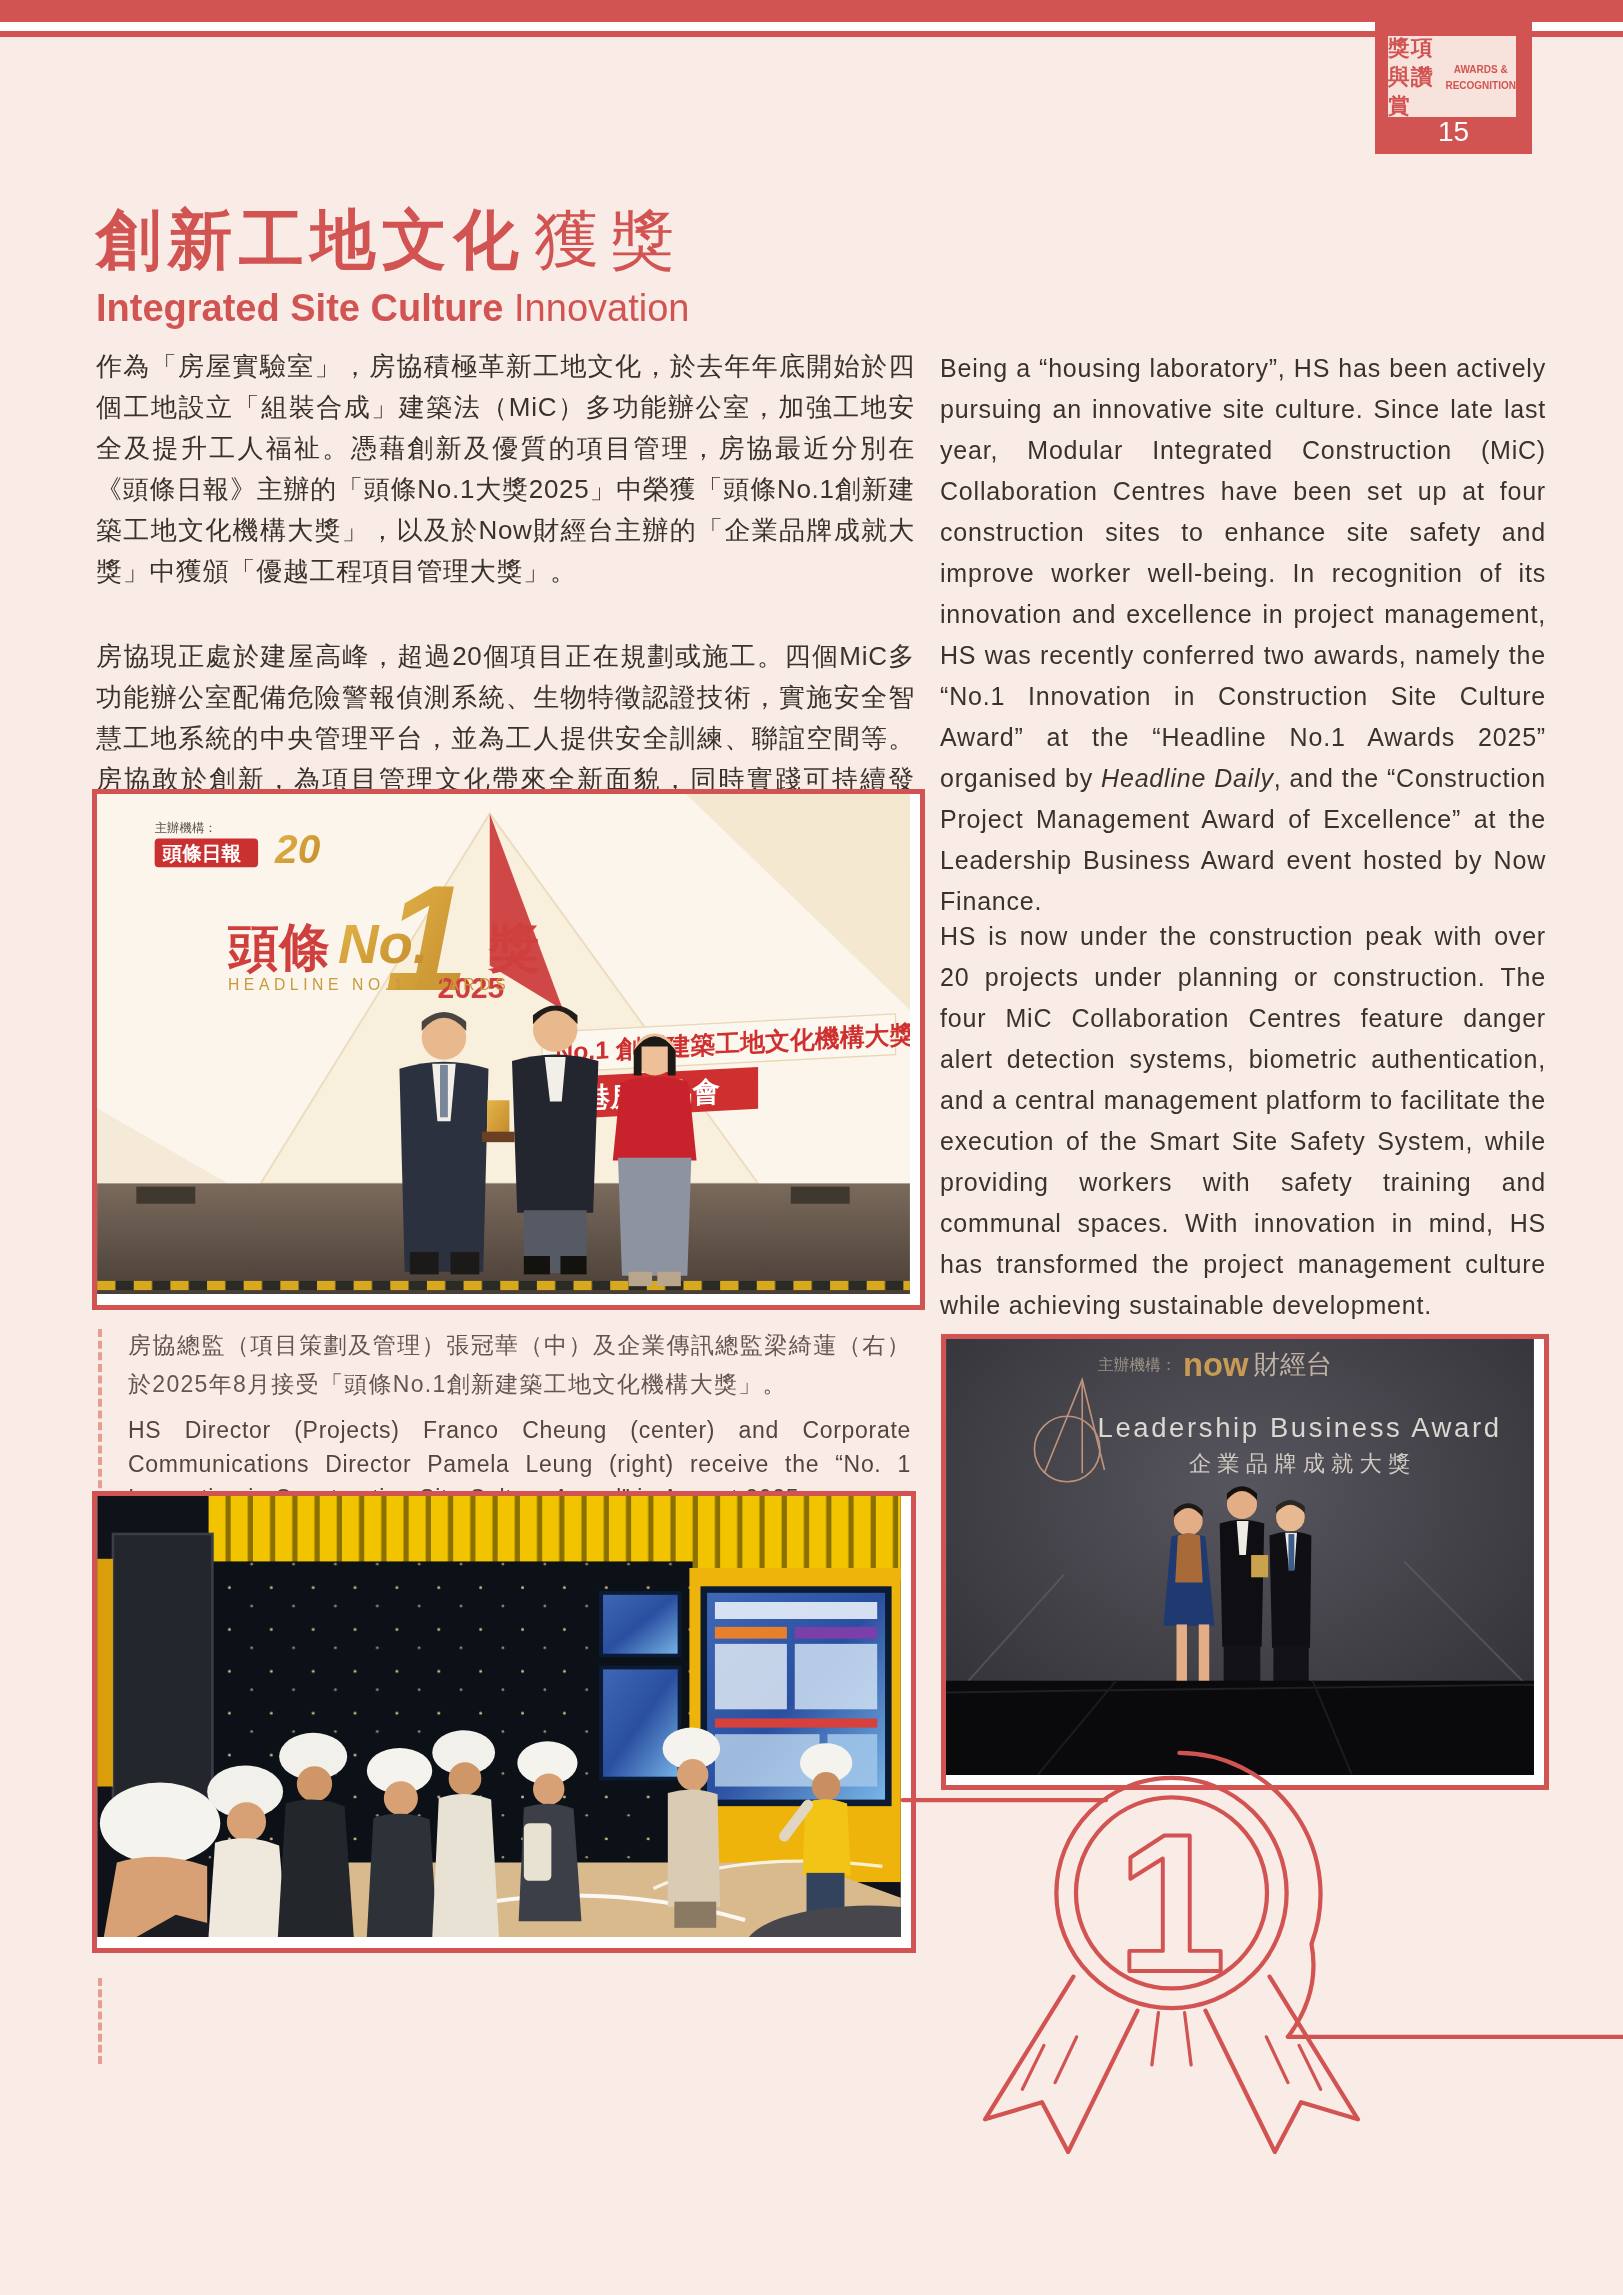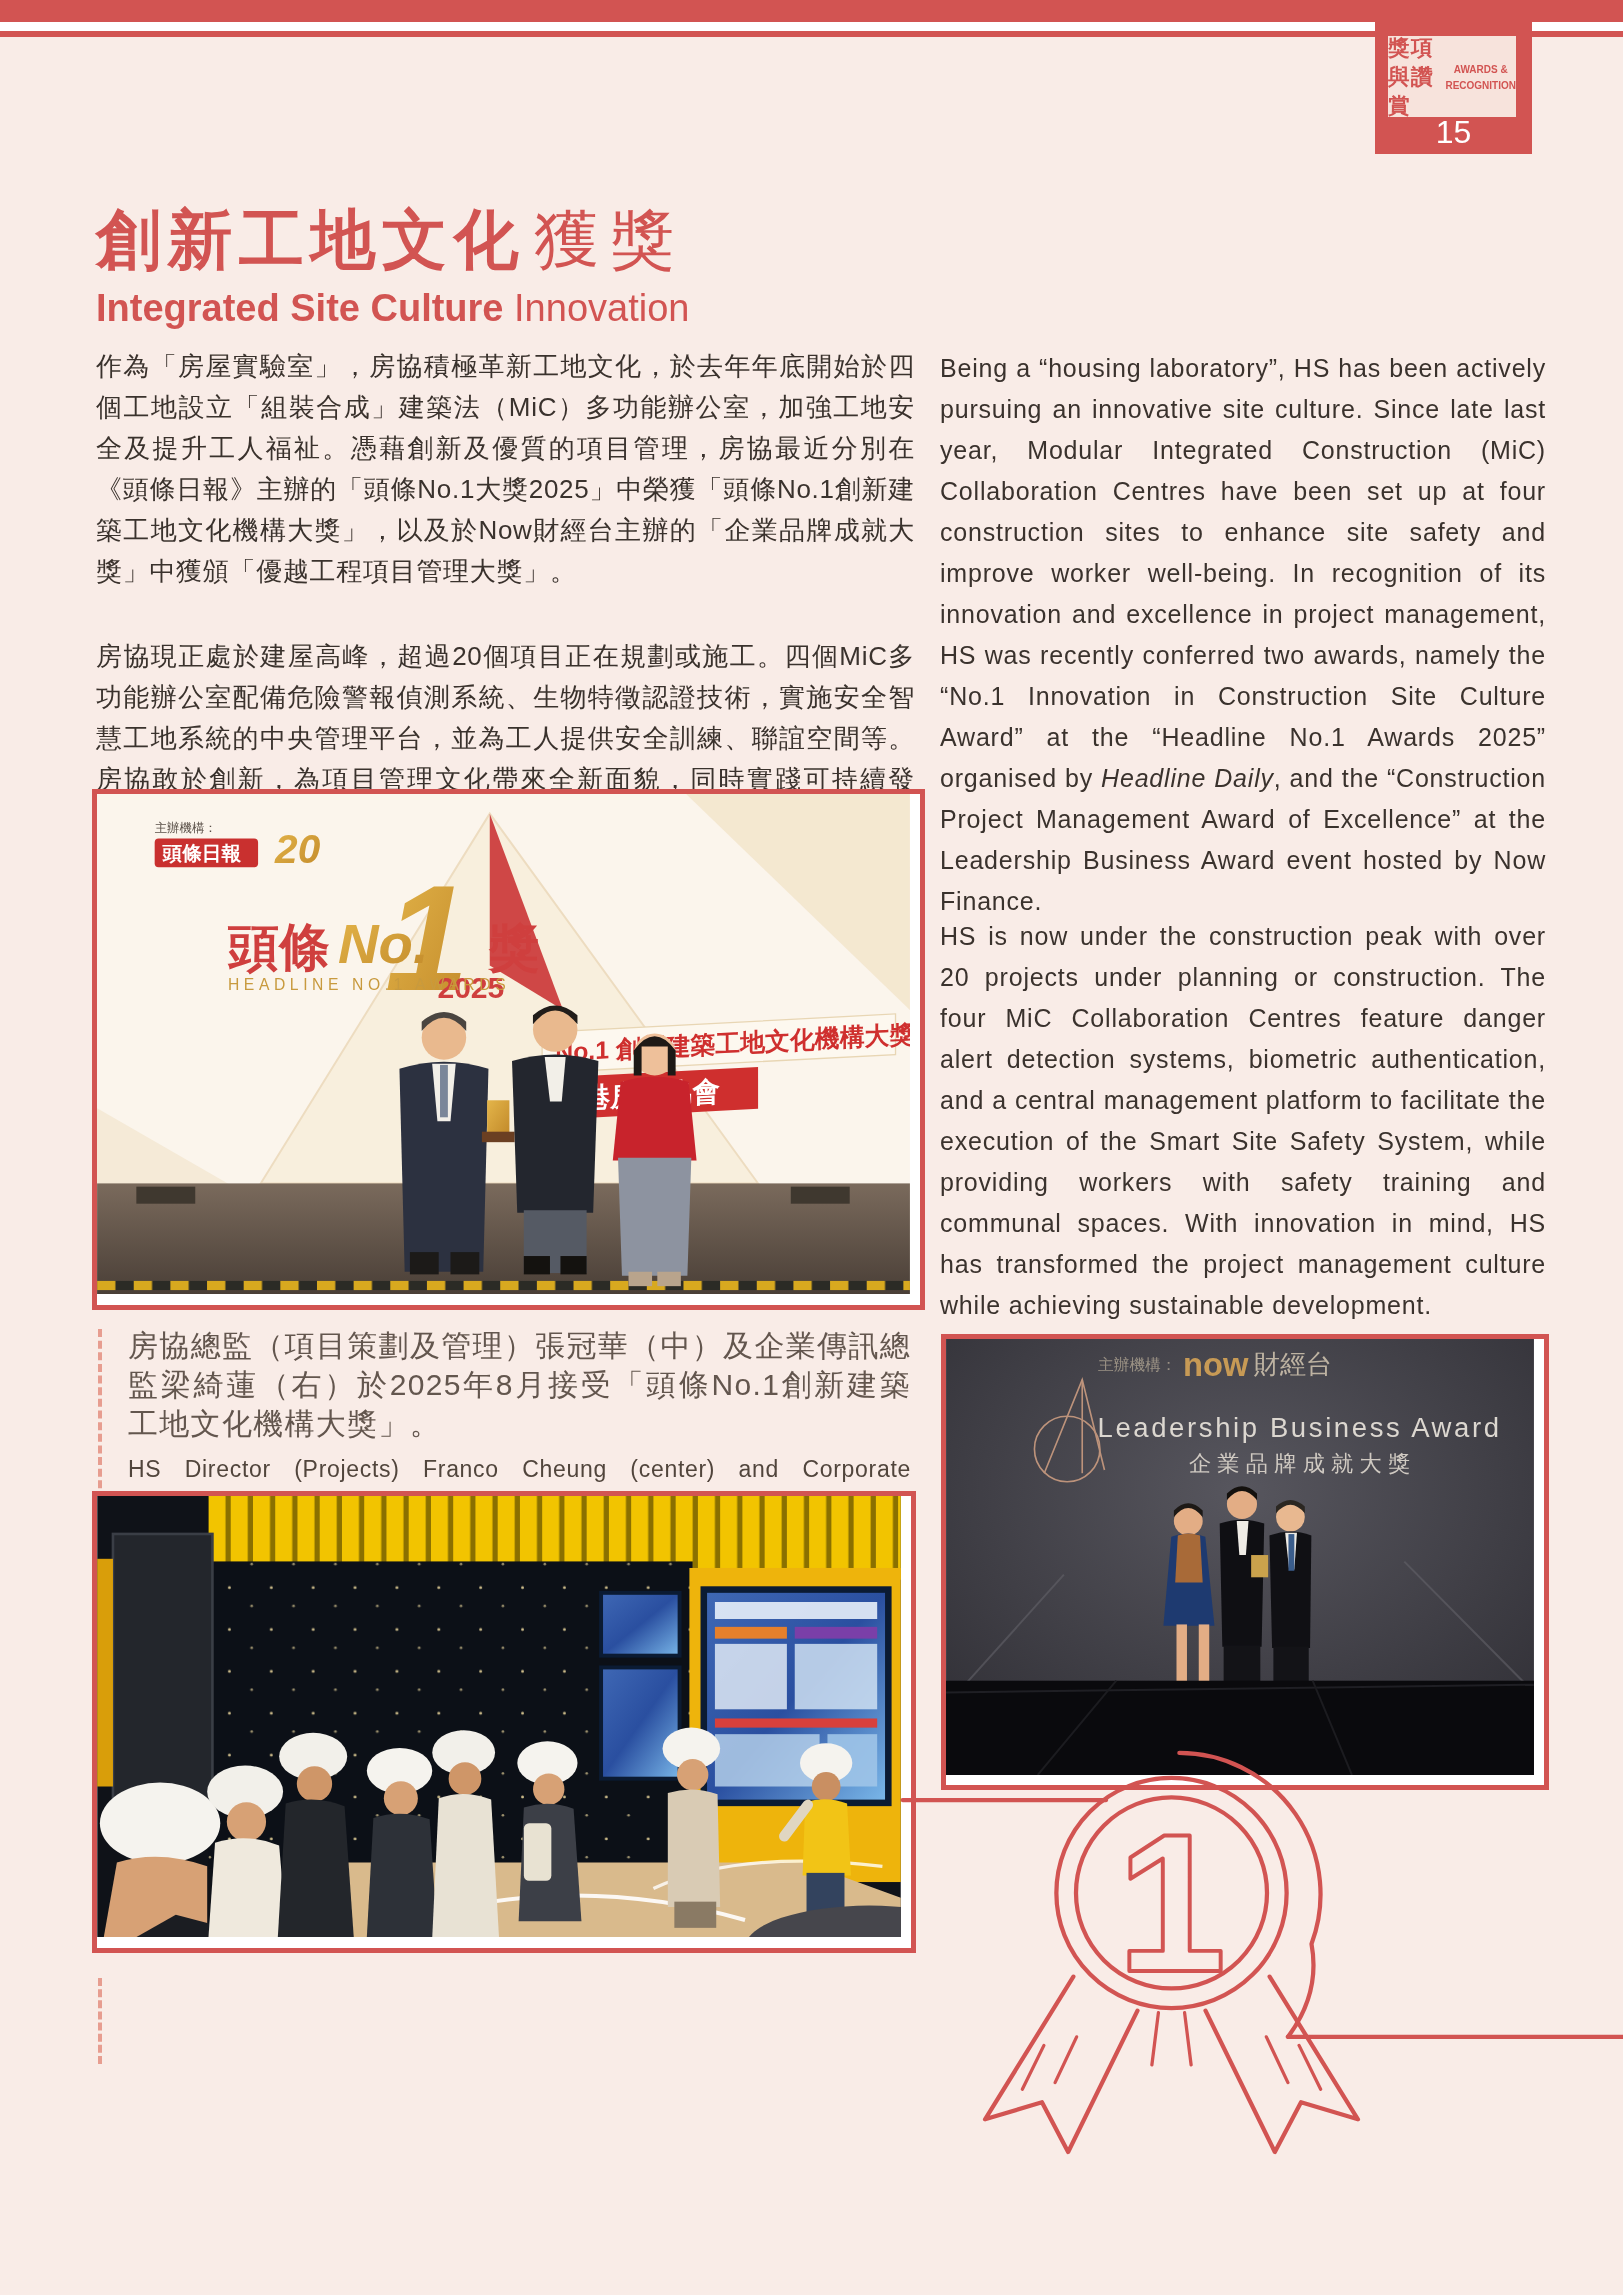--- a/index.html
+++ b/index.html
@@ -7,37 +7,37 @@
         font-family:"Liberation Sans",sans-serif;}
   .abs{position:absolute;}
   
   .top-band{left:0;top:0;width:1623px;height:37px;
     background:linear-gradient(#d25452 0 21.6px,#ffffff 21.6px 31px,#d25452 31px 37px);}
   .badge{left:1375px;top:0;width:157px;height:154px;background:#d25452;}
   .badge-inner{left:13px;top:36px;width:128px;height:81px;background:#f7e3dc;
     display:flex;flex-direction:row;align-items:center;justify-content:center;}
   .badge-zh{font-size:21.6px;font-weight:bold;color:#d25452;letter-spacing:1.3px;}
   .badge-en{font-size:10px;font-weight:bold;color:#d25452;text-align:center;line-height:16.4px;margin-top:3px;}
-  .badge-num{left:0;top:118px;width:157px;height:28px;color:#ffffff;font-size:32px;
+  .badge-num{left:0;top:118px;width:157px;height:28px;color:#ffffff;font-size:28px;
     display:flex;align-items:center;justify-content:center;font-weight:400;}
   
   .title-zh{left:96px;top:196px;font-size:65px;color:#d25452;letter-spacing:6.5px;white-space:nowrap;}
   .title-zh b{font-weight:bold;}
   .title-zh span.light{font-weight:400;}
   .title-en{left:96px;top:287px;font-size:38px;color:#d25452;white-space:nowrap;}
   .title-en b{font-weight:bold;}
   
   .zh-col{width:819px;font-size:26px;line-height:41px;color:#3a322d;text-align:justify;letter-spacing:0.7px;}
   .en-col{width:606px;font-size:25px;line-height:41px;color:#3a322d;text-align:justify;letter-spacing:0.8px;}
   .en-col i{font-style:italic;}
   
   .photo{border:5.2px solid #d25452;background:#fff;overflow:hidden;}
   
   .cap-rule{border-left:4.6px dashed #e79d90;}
-  .cap-zh{font-size:30px;line-height:39px;color:#63564e;letter-spacing:1.3px;text-align:justify;}
+  .cap-zh{font-size:23px;line-height:39px;color:#63564e;letter-spacing:1.3px;text-align:justify;}
   .cap-en{font-size:23px;line-height:34px;color:#51453c;letter-spacing:0.7px;margin-top:9.2px;text-align:justify;}
   svg text{font-family:"Liberation Sans",sans-serif;}
 </style>
 </head>
 <body>
 
 <div id="page">
 
   <div class="abs top-band"></div>
 

